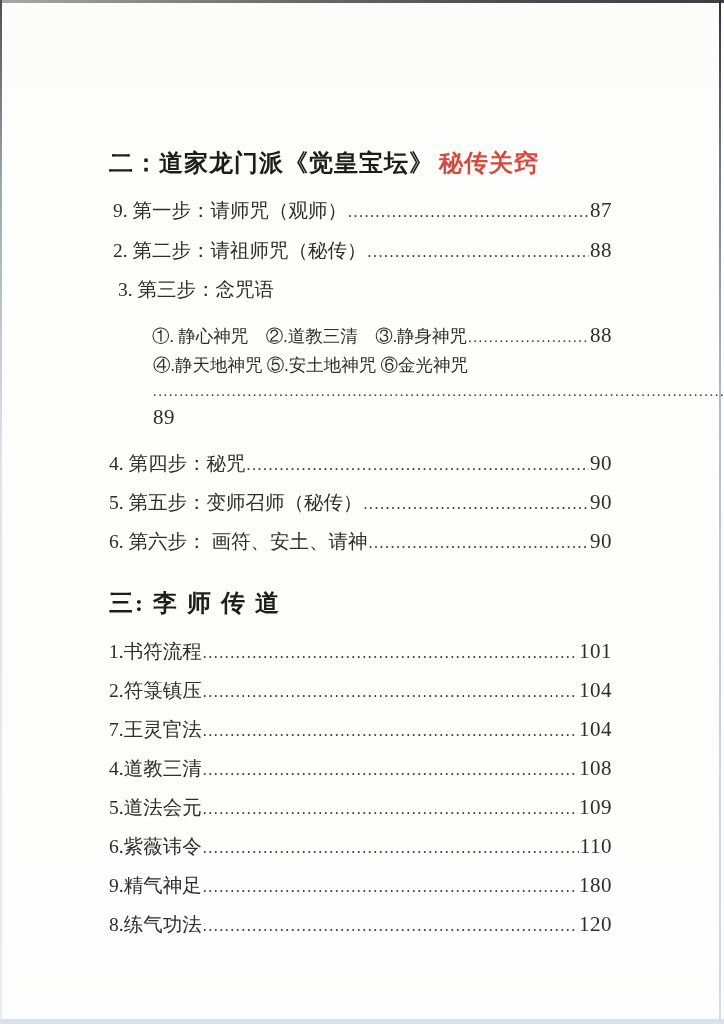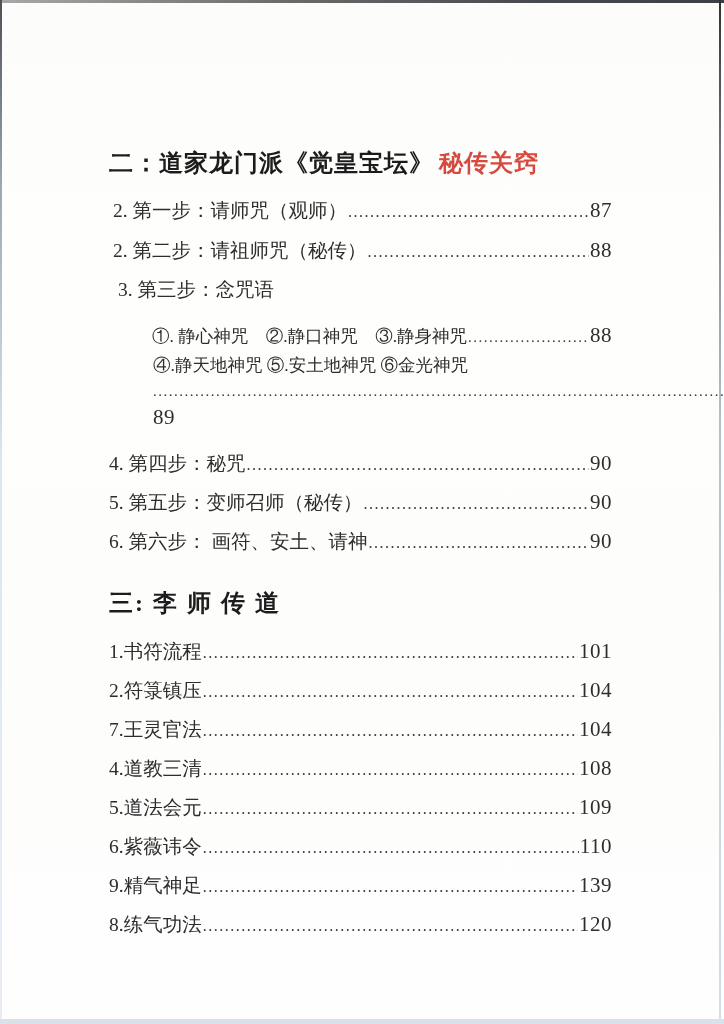--- a/index.html
+++ b/index.html
@@ -101,39 +101,39 @@
   <div class="edge-right"></div>
   <div class="edge-bottom"></div>
 
   <div class="content">
 
     <h1 class="sec-title"><span>二：道家龙门派《觉皇宝坛》</span><span class="red">秘传关窍</span></h1>
 
     <div class="g-title-items"></div>
 
     <div class="row ind1">
-      <span class="lbl">2. 第一步：请师咒（观师）</span>
+      <span class="lbl">9. 第一步：请师咒（观师）</span>
       <span class="dots"></span>
       <span class="pg">87</span>
     </div>
 
     <div class="row ind1 m12">
       <span class="lbl">2. 第二步：请祖师咒（秘传）</span>
       <span class="dots"></span>
       <span class="pg">88</span>
     </div>
 
     <div class="row ind2 m12">
       <span class="lbl">3. 第三步：念咒语</span>
     </div>
 
     <div class="g-sub"></div>
 
     <div class="row sub">
-      <span class="lbl">①. 静心神咒　②.静口神咒　③.静身神咒</span>
+      <span class="lbl">①. 静心神咒　②.道教三清　③.静身神咒</span>
       <span class="dots"></span>
       <span class="pg">88</span>
     </div>
 
     <div class="row sub m2">
       <span class="lbl">④.静天地神咒 ⑤.安土地神咒 ⑥金光神咒</span>
       <span class="dots"></span>
       <span class="pg">89</span>
     </div>
 
@@ -195,21 +195,21 @@
 
     <div class="row m11">
       <span class="lbl">6.紫薇讳令</span>
       <span class="dots"></span>
       <span class="pg">110</span>
     </div>
 
     <div class="row m11">
       <span class="lbl">9.精气神足</span>
       <span class="dots"></span>
-      <span class="pg">139</span>
+      <span class="pg">180</span>
     </div>
 
     <div class="row m11">
       <span class="lbl">8.练气功法</span>
       <span class="dots"></span>
       <span class="pg">120</span>
     </div>
 
   </div>
 </div>

